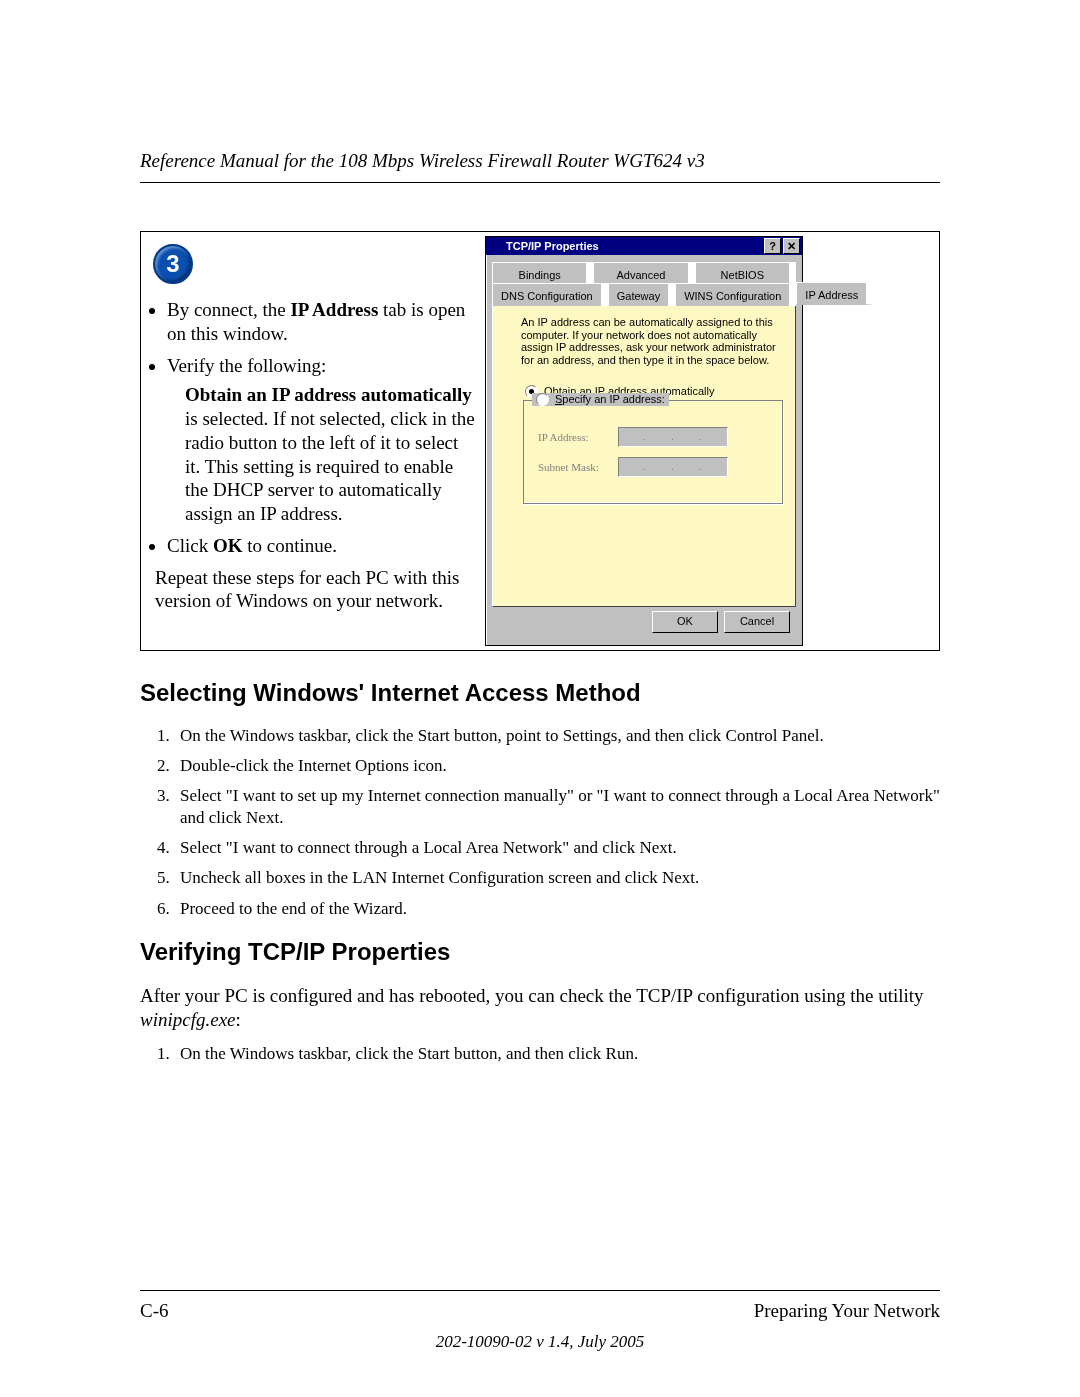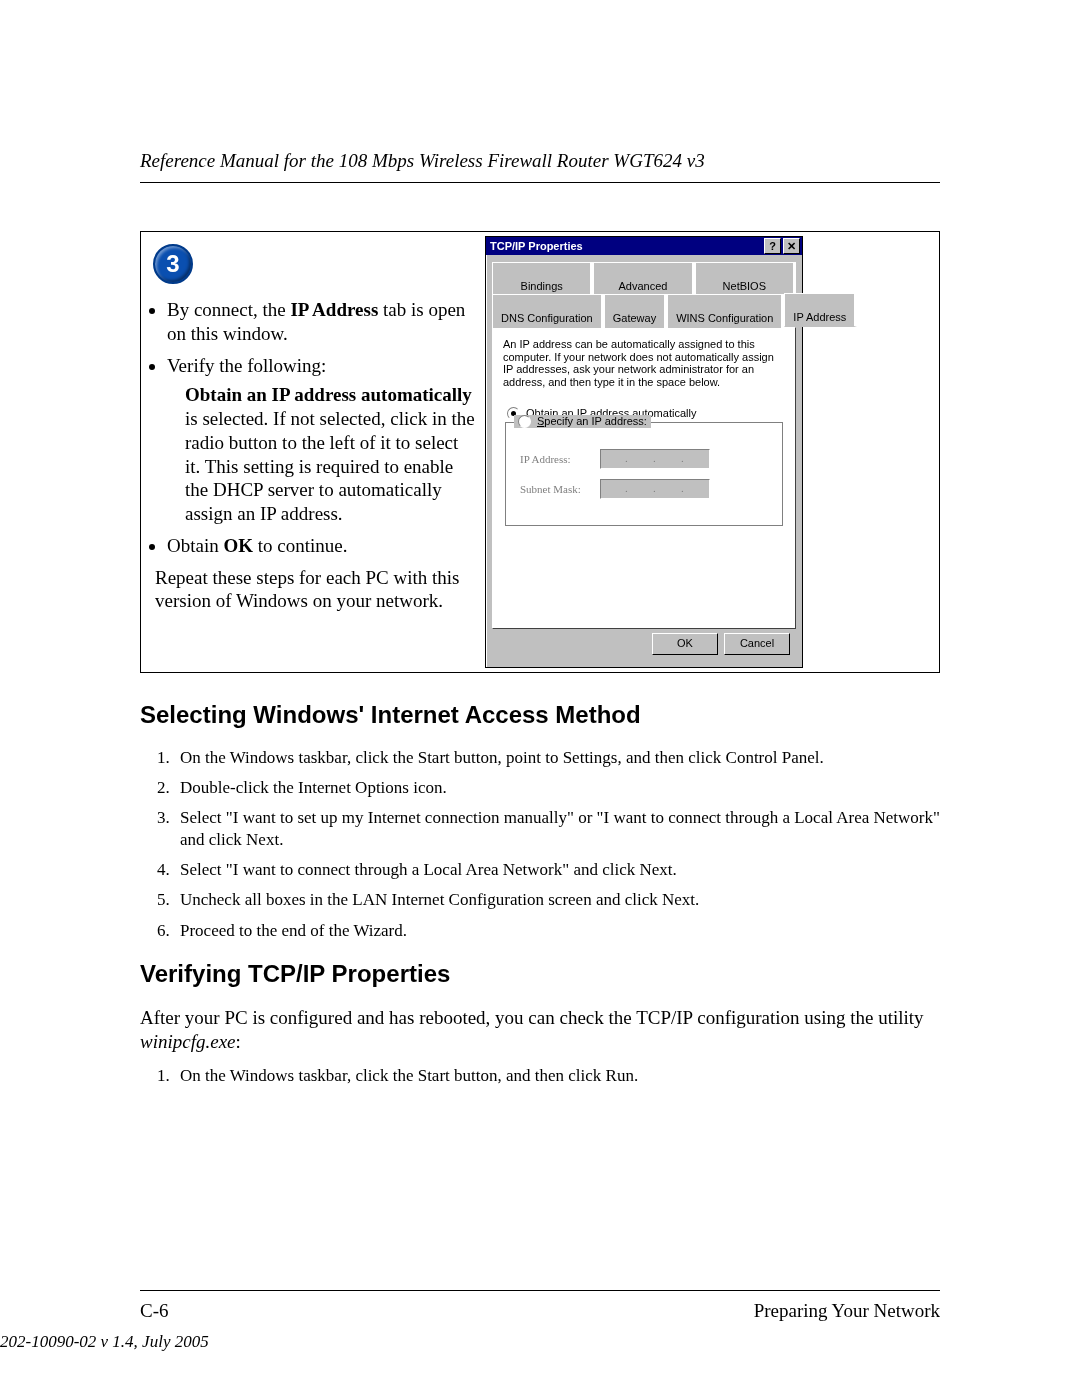--- a/index.html
+++ b/index.html
@@ -81,21 +81,21 @@
     border: 1px solid #000;
     box-shadow: inset 1px 1px 0 #fff;
     position: relative;
   }
   .titlebar {
     height: 18px;
     background: #000080;
     color: #fff;
     display: flex;
     align-items: center;
-    padding: 0 2px 0 4px;
+    padding: 0 2px 0 20px;
     font-weight: bold;
   }
   .titlebar .spacer { flex:1; }
   .title-btn {
     width: 15px; height: 14px;
     background: #c0c0c0;
     border-top: 1px solid #fff;
     border-left: 1px solid #fff;
     border-right: 1px solid #000;
     border-bottom: 1px solid #000;
@@ -107,42 +107,42 @@
   }
   .tab-area {
     padding: 6px 6px 6px 6px;
   }
   .tab-row {
     display: flex;
   }
   .tab {
     border-top: 1px solid #fff;
     border-left: 1px solid #fff;
-    border-right: 3px solid #ffffff;
-    background: #c0c0c0;
-    padding: 17px 8px 2px 8px;
+    border-right: 7px solid #ffffff;
+    background: #c0c0c0;
+    padding: 6px 8px 2px 8px;
     font-size: 11px;
     margin-right: 0px;
     position: relative;
     top: 1px;
     white-space: nowrap;
   }
   .tab.active {
     border-bottom: 1px solid #c0c0c0;
     z-index: 2;
     top: 0;
     padding-bottom: 3px;
   }
   .tab-panel {
     border-top: 1px solid #fff;
     border-left: 1px solid #fff;
     border-right: 1px solid #404040;
     border-bottom: 1px solid #404040;
-    padding: 10px 10px 10px 10px;
-    background: #ffffff;
+    padding: 10px 10px 10px 28px;
+    background: #fef9c3;
     min-height: 280px;
     font-size: 11px;
   }
   .help-text {
     font-size: 11px;
     line-height: 1.15;
     margin-bottom: 18px;
   }
   .radio-row {
     display: flex;
@@ -265,21 +265,21 @@
     top: 1300px;
     display: flex;
     justify-content: space-between;
     font-size: 19px;
     align-items: center;
   }
   .footer-center {
     position: absolute;
     left: 0; right: 0;
     top: 1332px;
-    text-align: left;
+    text-align: center;
     font-style: italic;
     font-size: 17px;
   }
   .uline { text-decoration: underline; }
 </style>
 </head>
 <body>
 
 <div class="page">
 
@@ -292,21 +292,21 @@
         <li>
           <span>By connect, the </span><b>IP Address</b><span> tab is open on this window.</span>
         </li>
         <li>
           <span>Verify the following:</span>
           <p class="sub-p">
             <b>Obtain an IP address automatically</b><span> is selected. If not selected, click in the radio button to the left of it to select it.  This setting is required to enable the DHCP server to automatically assign an IP address.</span>
           </p>
         </li>
         <li>
-          <span>Obtain </span><b>OK</b><span> to continue.</span>
+          <span>Click </span><b>OK</b><span> to continue.</span>
         </li>
       </ul>
       <p>Repeat these steps for each PC with this version of Windows on your network.</p>
     </div>
 
     <div class="step-right">
       <div class="win-dialog">
         <div class="titlebar">
           <span>TCP/IP Properties</span>
           <span class="spacer"></span>

